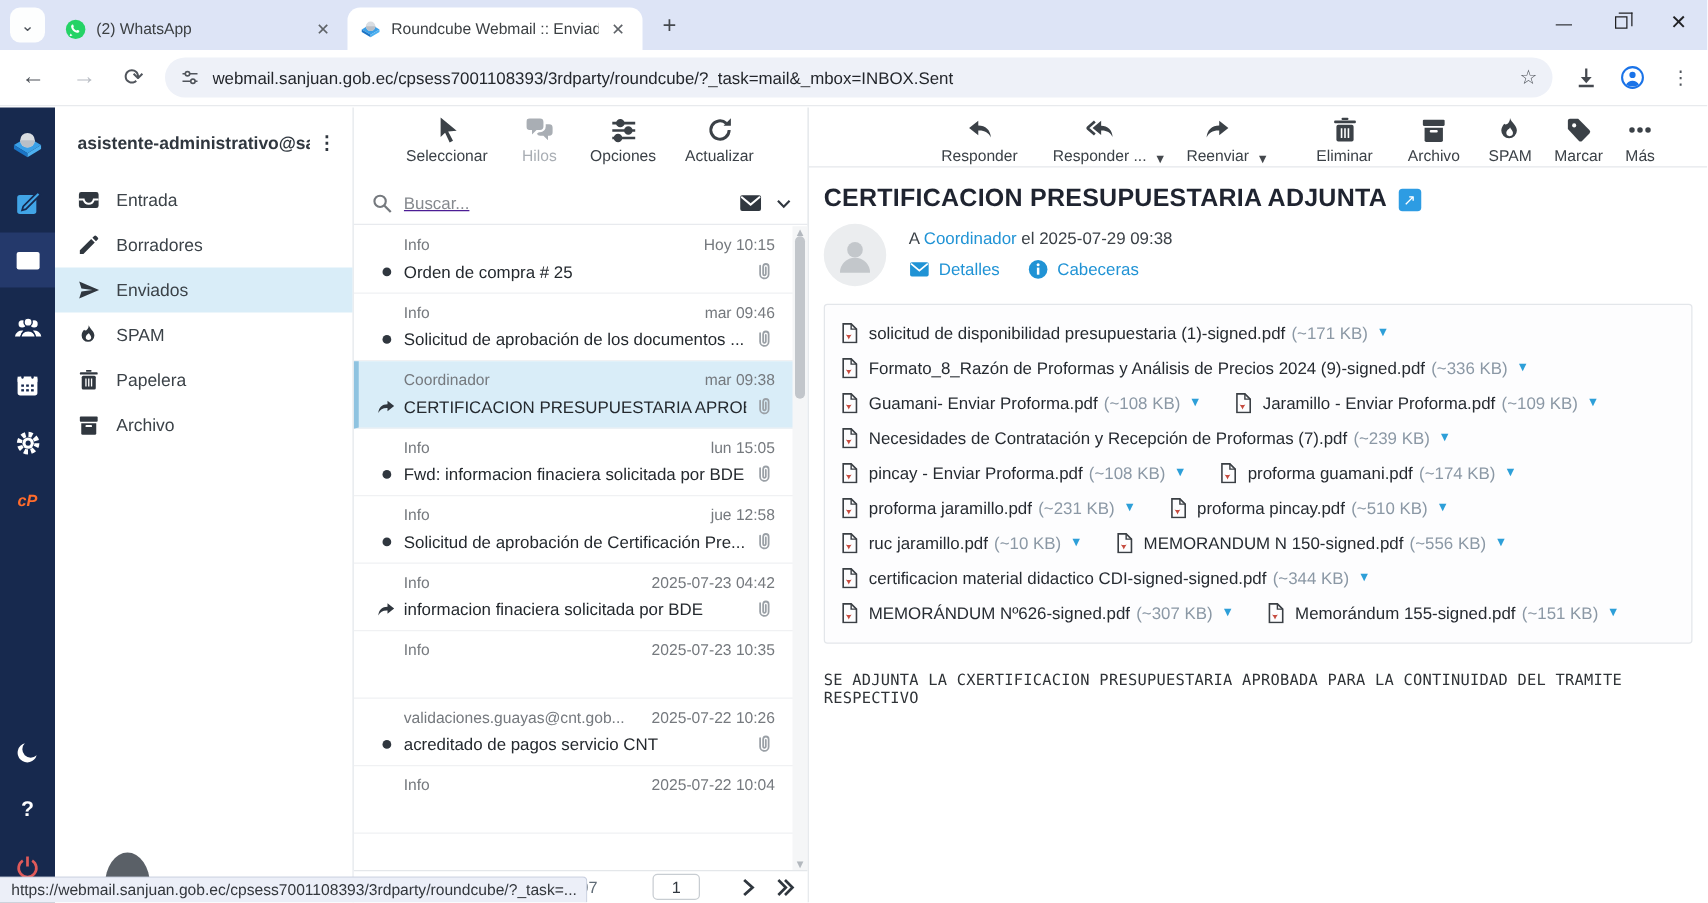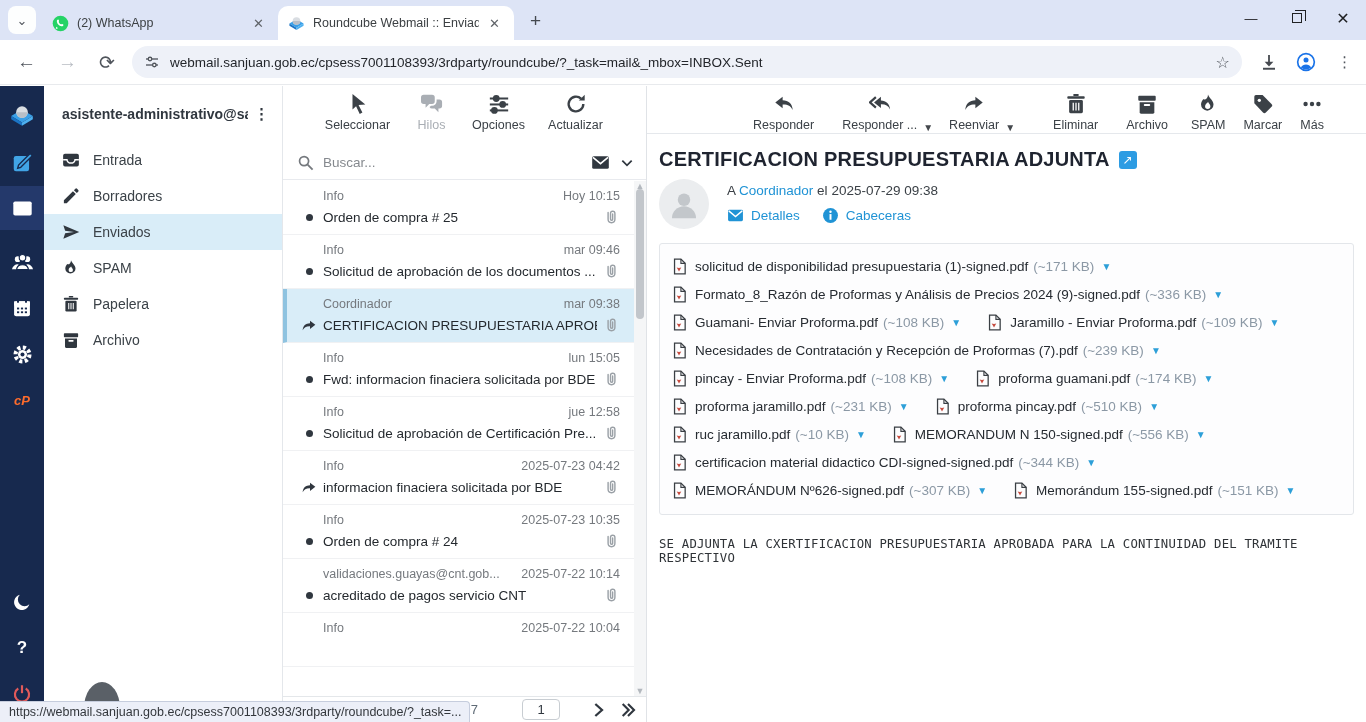--- a/index.html
+++ b/index.html
@@ -49,21 +49,21 @@
   .folder.selected { background:#d9edf8; }
 
   .list { width:364px; border-right:1px solid #e0e3e7; flex:0 0 auto; position:relative; }
   .list-toolbar { height:60px; display:flex; align-items:flex-start; justify-content:center; gap:10px; padding-top:7px; }
   .ltb { display:flex; flex-direction:column; align-items:center; width:78px; color:#3b4147; }
   .ltb .ic { width:22px; height:22px; }
   .ltb .lbl { font-size:12.5px; margin-top:3px; }
   .ltb.disabled { color:#a9aeb4; }
   .search-row { height:34px; display:flex; align-items:center; padding:0 12px 0 14px; border-bottom:1px solid #e8eaee; }
   .search-row .sic { width:17px; height:17px; color:#75797e; margin-right:9px; }
-  .search-input { border:none; outline:none; background:transparent; flex:1; font-size:13.5px; color:#000000; font-family:"Liberation Sans",sans-serif; }
+  .search-input { border:none; outline:none; background:transparent; flex:1; font-size:13.5px; color:#4c1d95; font-family:"Liberation Sans",sans-serif;text-decoration:underline; }
   .search-input::placeholder { color:#85898e; }
   .search-env { width:19px; height:19px; color:#30373f; margin-right:10px; }
   .search-chev { width:14px; height:14px; color:#30373f; }
 
   .rows { position:absolute; top:95px; bottom:26px; left:0; right:0; overflow:hidden; }
   .mrow { height:54px; padding:8px 26px 0 18px; border-bottom:1px solid #f909090; border-bottom:1px solid #f0f1f3; position:relative; }
   .mrow.selected { background:#d9edf8; border-left:4px solid #8fc3e0; padding-left:14px; }
   .mline1 { display:flex; font-size:12.5px; color:#75797e; padding-left:22px; }
   .mline1 .msender { flex:1; white-space:nowrap; overflow:hidden; margin-right:8px; }
   .mline2 { display:flex; align-items:center; margin-top:6px; }
@@ -575,34 +575,25 @@
               <svg class="mclip">
                 <use href="#i-clip"></use>
               </svg>
             </div>
         </div>
         <div class="mrow">
           <div class="mline1">
               <span class="msender">Info</span>
               <span class="mdate">2025-07-23 10:35</span>
             </div>
-          <div class="mline2">
-              <span class="mflag">
-                <span class="mdot"></span>
-              </span>
-              <span class="msubject">Orden de compra # 24</span>
-              <svg class="mclip">
-                <use href="#i-clip"></use>
-              </svg>
-            </div>
         </div>
         <div class="mrow">
           <div class="mline1">
               <span class="msender">validaciones.guayas@cnt.gob...</span>
-              <span class="mdate">2025-07-22 10:14</span>
+              <span class="mdate">2025-07-22 10:26</span>
             </div>
           <div class="mline2">
               <span class="mflag">
                 <span class="mdot"></span>
               </span>
               <span class="msubject">acreditado de pagos servicio CNT</span>
               <svg class="mclip">
                 <use href="#i-clip"></use>
               </svg>
             </div>

